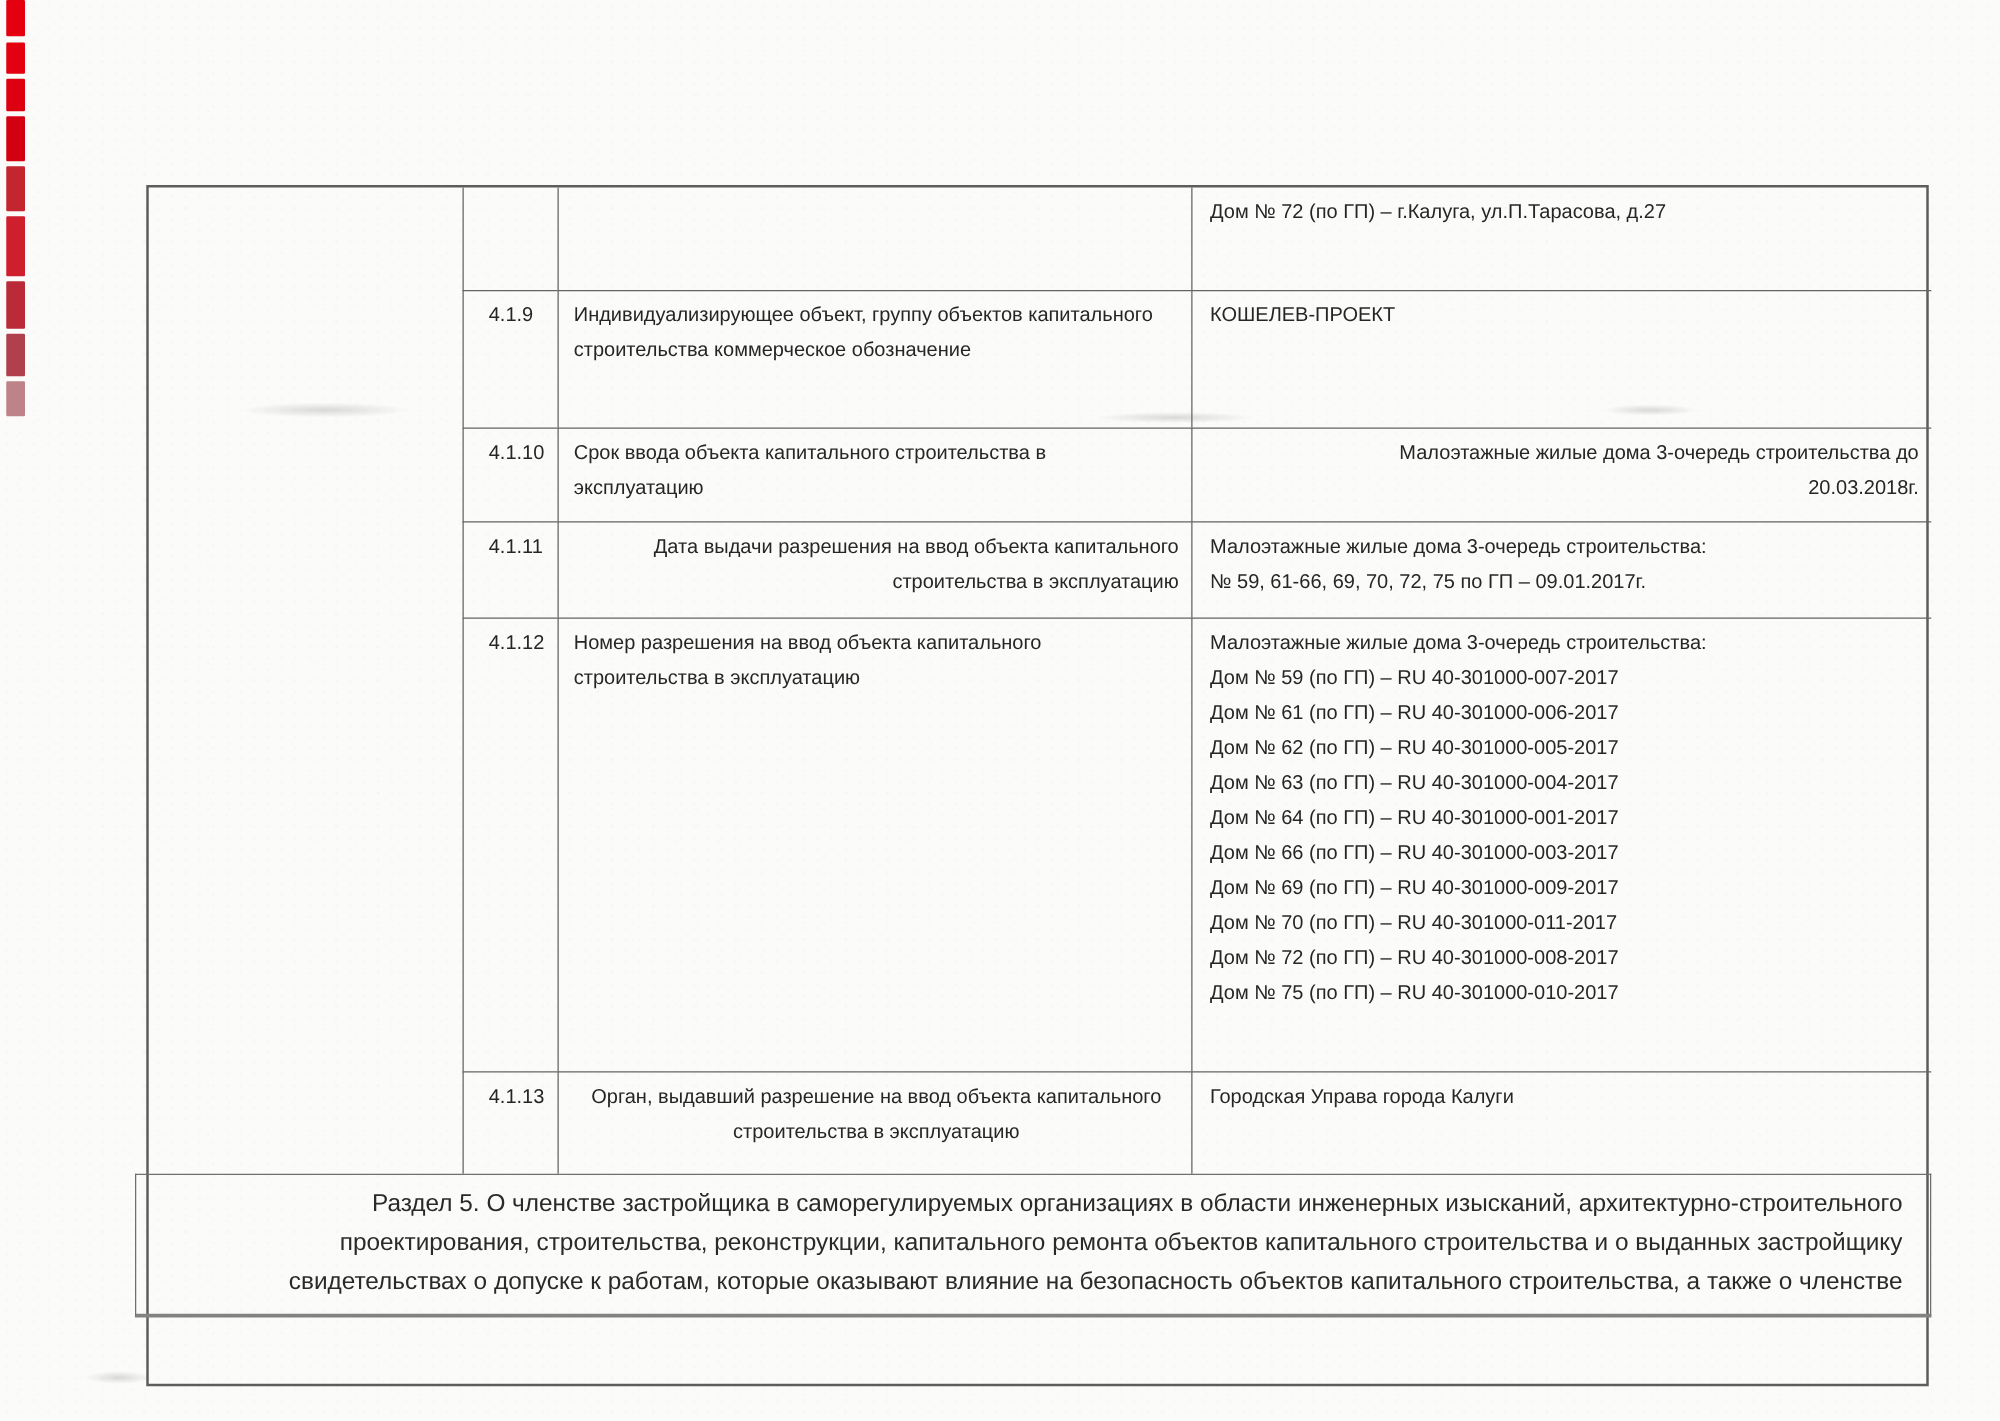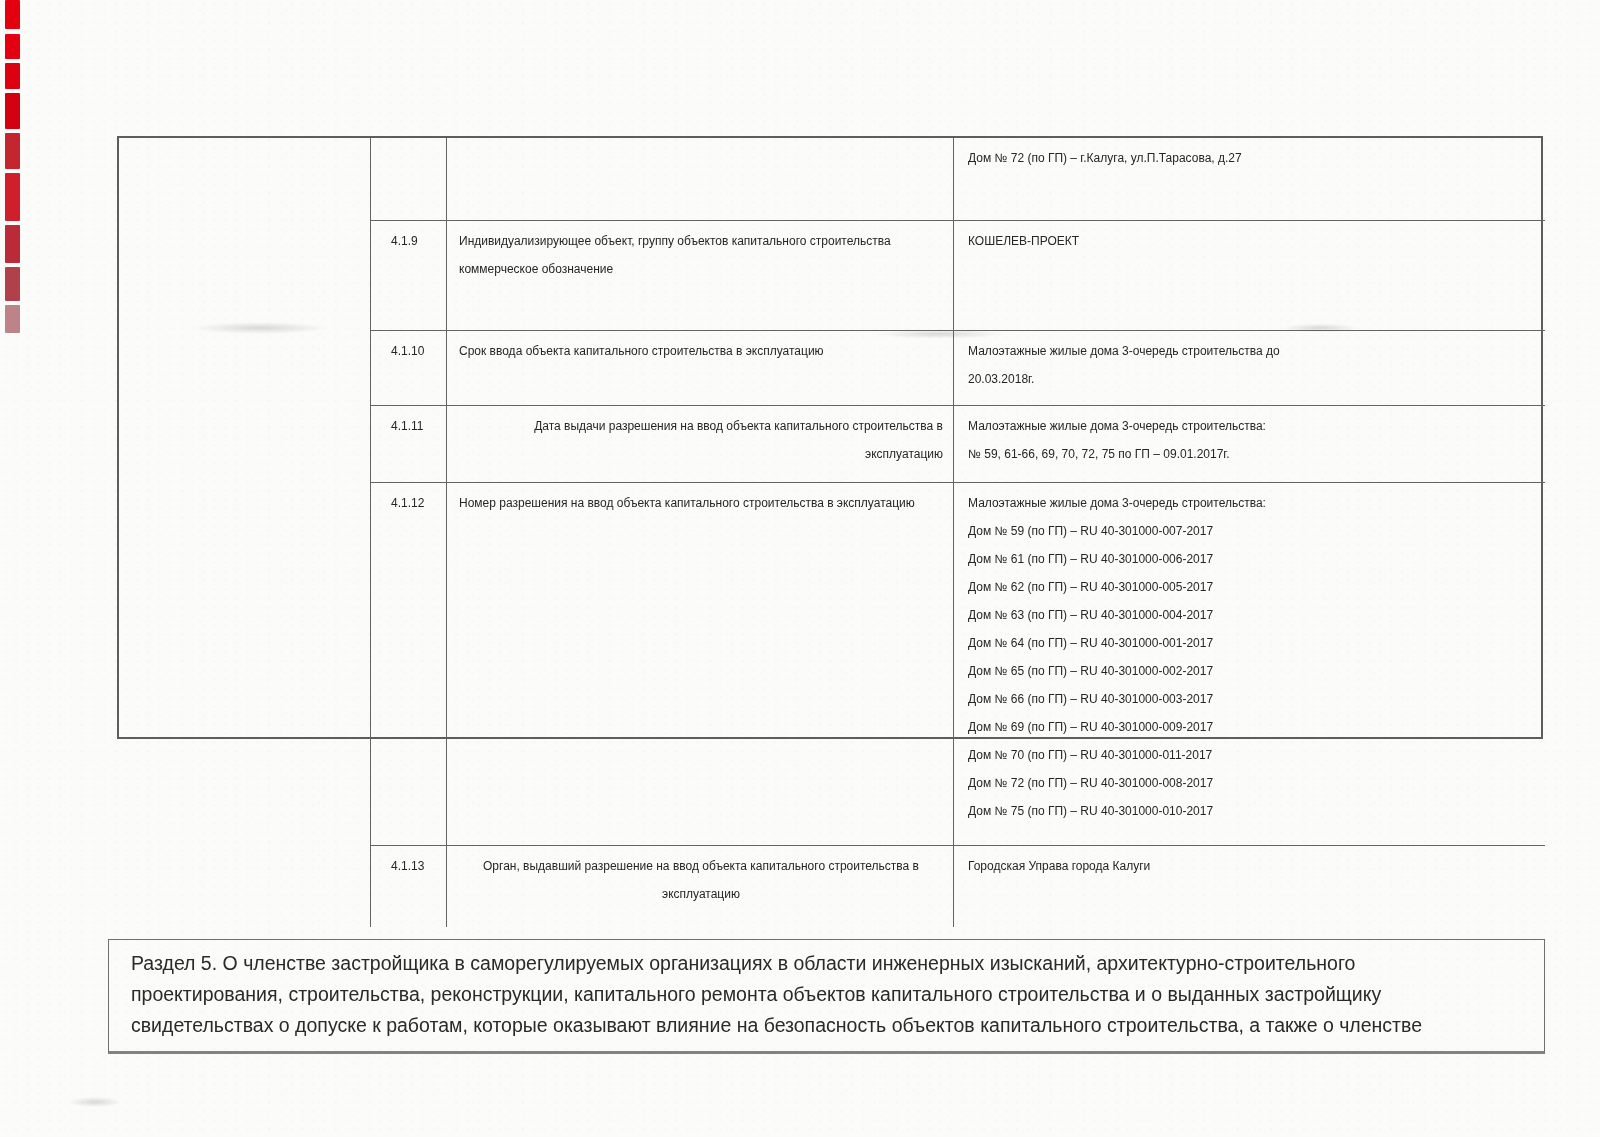--- a/index.html
+++ b/index.html
@@ -19,45 +19,45 @@
       radial-gradient(rgba(160,160,160,0.025) 1px, transparent 2.2px),
       #fbfbf9;
     background-size:11px 9px,17px 13px;
     background-position:0 0,5px 4px;
   }
   
   #red-strip{position:absolute;left:5px;top:0;width:15px;height:340px;}
   .red-seg{position:absolute;left:0;width:100%;border-radius:1px;}
   
   #doc-table{
-    position:absolute;left:117px;top:136px;
-    width:1426px;height:603px;
+    position:absolute;left:117px;top:148px;
+    width:1426px;height:961px;
     display:grid;
     grid-template-columns:251px 76px 507px 592px;
     grid-template-rows:82px 110px 75px 77px 363px 82px;
     border:2px solid #5d5d5d;
     box-sizing:border-box;
-    font-size:12px;line-height:28px;
+    font-size:16px;line-height:28px;
   }
   .cell{box-sizing:border-box;overflow:hidden;}
   .c-merged{grid-column:1;grid-row:1 / span 6;}
   .c-num{border-left:1.6px solid #646464;padding:6px 4px 0 20px;}
   .c-q{border-left:1.6px solid #646464;padding:6px 10px 0 12px;}
   .c-a{border-left:1.6px solid #646464;padding:6px 10px 0 14px;}
   .cell:not(.first-row):not(.c-merged){border-top:1.6px solid #646464;}
   .line{white-space:nowrap;}
   
   #section5{
     position:absolute;left:108px;top:939px;
     width:1437px;
     box-sizing:border-box;
     border:1.6px solid #6f6f6f;
     border-bottom:3px solid #828282;
     padding:8px 22px 10px 22px;
-    text-align:left;
+    text-align:right;
     font-size:19.5px;line-height:31px;
     color:#2a2a2a;
   }
   
   .smudge{
     position:absolute;border-radius:50%;
     background:radial-gradient(closest-side, rgba(95,95,95,0.22), rgba(95,95,95,0) 75%);
   }
 </style>
 </head>
@@ -85,40 +85,39 @@
       <div class="cell c-a first-row" style="grid-area: 1 / 4;">
         <div class="line">Дом № 72 (по ГП) – г.Калуга, ул.П.Тарасова, д.27</div>
       </div>
       <div class="cell c-num" style="grid-area: 2 / 2;">4.1.9</div>
       <div class="cell c-q" style="grid-area: 2 / 3;">Индивидуализирующее объект, группу объектов капитального строительства коммерческое обозначение</div>
       <div class="cell c-a" style="grid-area: 2 / 4;">
         <div class="line">КОШЕЛЕВ-ПРОЕКТ</div>
       </div>
       <div class="cell c-num" style="grid-area: 3 / 2;">4.1.10</div>
       <div class="cell c-q" style="grid-area: 3 / 3;">Срок ввода объекта капитального строительства в эксплуатацию</div>
-      <div class="cell c-a" style="grid-area: 3 / 4;">
+      <div class="cell c-a" style="grid-area: 3 / 4; text-align: right;">
         <div class="line">Малоэтажные жилые дома 3-очередь строительства до</div>
         <div class="line">20.03.2018г.</div>
       </div>
       <div class="cell c-num" style="grid-area: 4 / 2;">4.1.11</div>
       <div class="cell c-q" style="grid-area: 4 / 3; text-align: right;">Дата выдачи разрешения на ввод объекта капитального строительства в эксплуатацию</div>
       <div class="cell c-a" style="grid-area: 4 / 4;">
         <div class="line">Малоэтажные жилые дома 3-очередь строительства:</div>
         <div class="line">№ 59, 61-66, 69, 70, 72, 75 по ГП – 09.01.2017г.</div>
       </div>
       <div class="cell c-num" style="grid-area: 5 / 2;">4.1.12</div>
       <div class="cell c-q" style="grid-area: 5 / 3;">Номер разрешения на ввод объекта капитального строительства в эксплуатацию</div>
       <div class="cell c-a" style="grid-area: 5 / 4;">
         <div class="line">Малоэтажные жилые дома 3-очередь строительства:</div>
         <div class="line">Дом № 59 (по ГП) – RU 40-301000-007-2017</div>
         <div class="line">Дом № 61 (по ГП) – RU 40-301000-006-2017</div>
         <div class="line">Дом № 62 (по ГП) – RU 40-301000-005-2017</div>
         <div class="line">Дом № 63 (по ГП) – RU 40-301000-004-2017</div>
         <div class="line">Дом № 64 (по ГП) – RU 40-301000-001-2017</div>
-        <div class="line">Дом № 65 (по ГП) – RU 40-301000-002-2017</div>
         <div class="line">Дом № 66 (по ГП) – RU 40-301000-003-2017</div>
         <div class="line">Дом № 69 (по ГП) – RU 40-301000-009-2017</div>
         <div class="line">Дом № 70 (по ГП) – RU 40-301000-011-2017</div>
         <div class="line">Дом № 72 (по ГП) – RU 40-301000-008-2017</div>
         <div class="line">Дом № 75 (по ГП) – RU 40-301000-010-2017</div>
       </div>
       <div class="cell c-num" style="grid-area: 6 / 2;">4.1.13</div>
       <div class="cell c-q" style="grid-area: 6 / 3; text-align: center;">Орган, выдавший разрешение на ввод объекта капитального строительства в эксплуатацию</div>
       <div class="cell c-a" style="grid-area: 6 / 4;">
         <div class="line">Городская Управа города Калуги</div>

